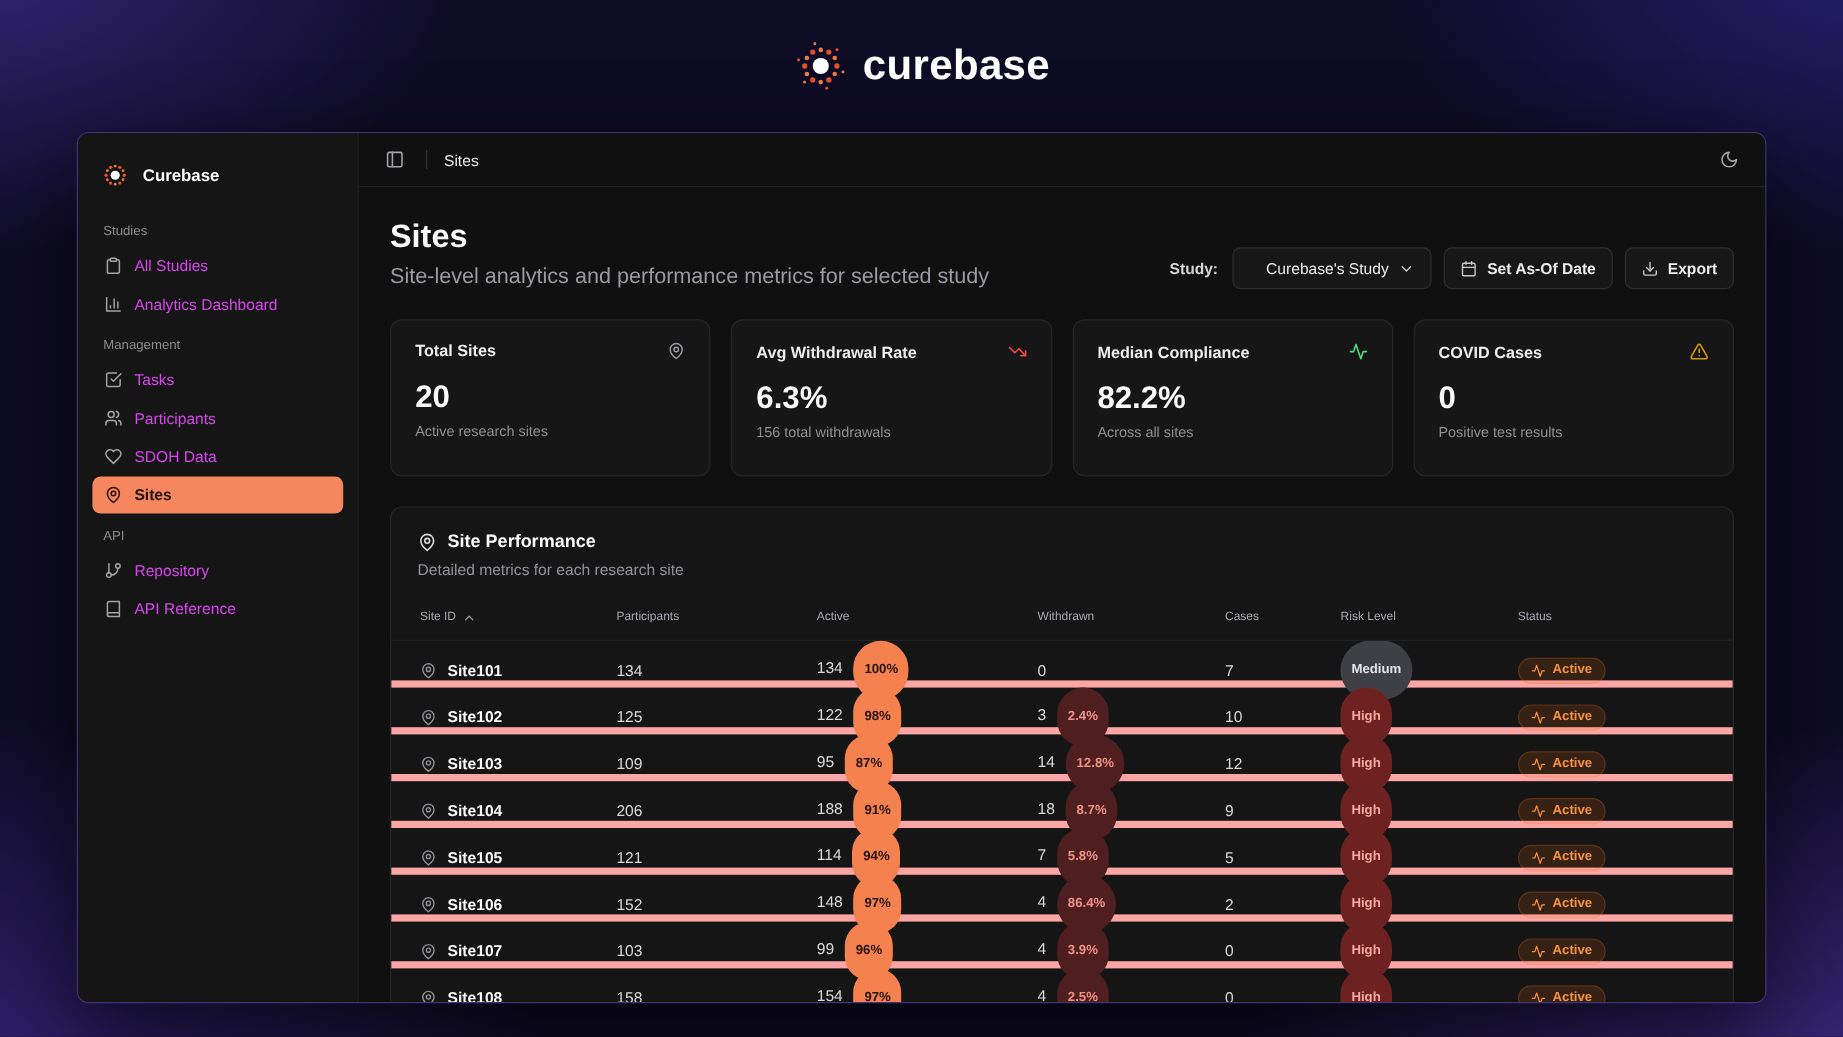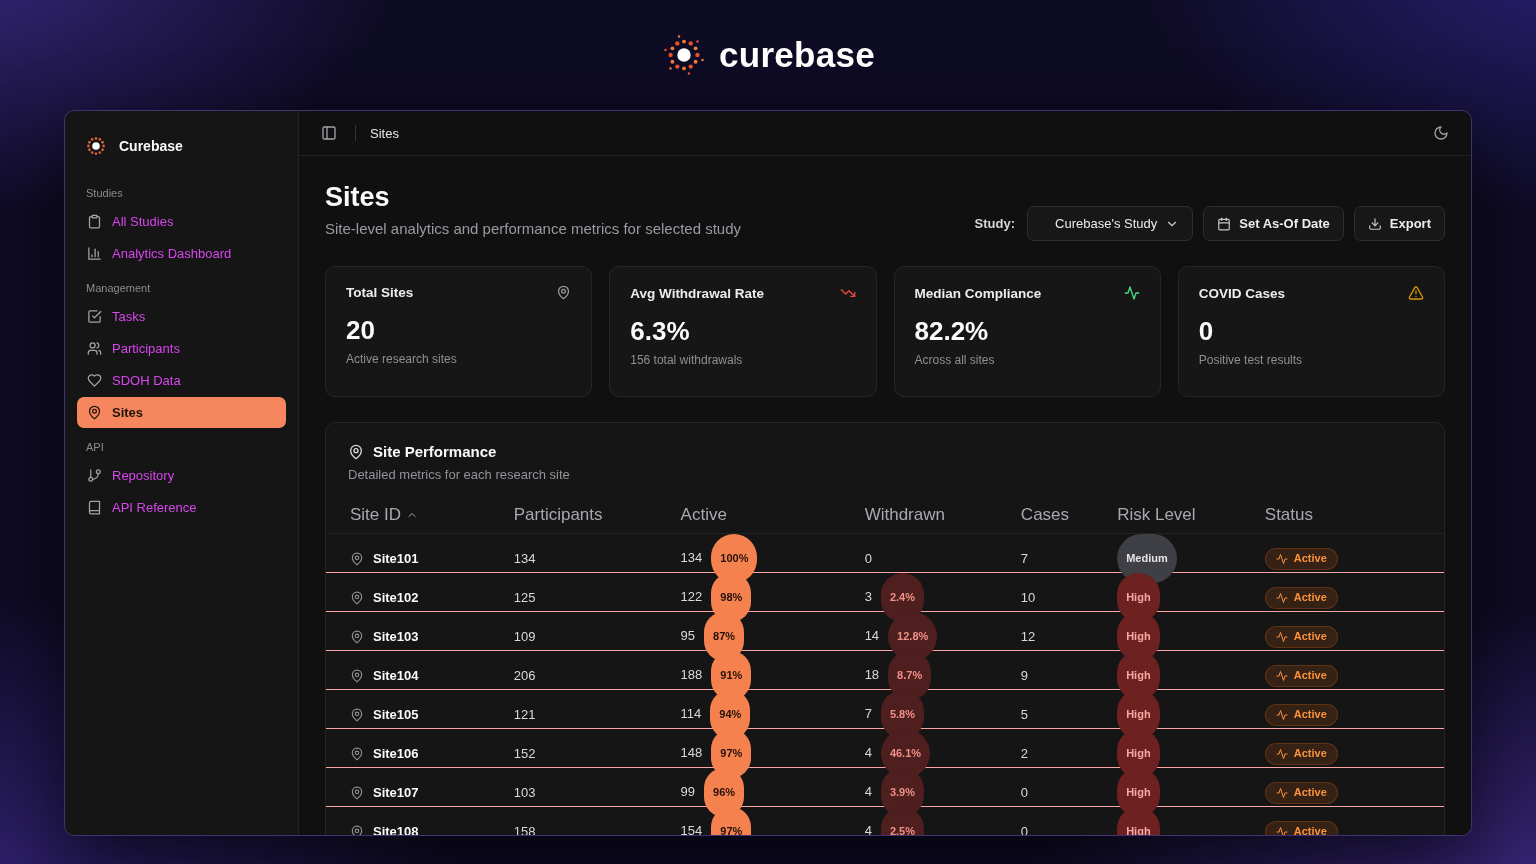--- a/index.html
+++ b/index.html
@@ -44,21 +44,21 @@
   .topbar { height:45px; flex-shrink:0; display:flex; align-items:center; gap:14px; padding:0 18px; border-bottom:1px solid #212121; }
   .icon-btn { color:#a1a1aa; background:none; border:none; cursor:pointer; padding:4px; display:flex; }
   .topbar .divider { width:1px; height:16px; background:#333338; }
   .topbar .crumb { color:#e8e8ea; font-size:13px; }
   .topbar .spacer { flex:1; }
 
   .content { flex:1; padding:26px 26px 0; overflow:hidden; }
 
   .page-head { display:flex; justify-content:space-between; align-items:flex-start; }
   .page-title { color:#fafafa; font-size:27px; font-weight:700; }
-  .page-sub { color:#9a9aa2; font-size:15px; margin-top:7px; }
+  .page-sub { color:#9a9aa2; font-size:18px; margin-top:7px; }
   .head-controls { display:flex; align-items:center; gap:10px; margin-top:24px; }
   .study-label { color:#d6d6da; font-size:13px; font-weight:600; margin-right:2px; }
   .select, .btn { display:inline-flex; align-items:center; gap:8px; background:#171717; border:1px solid #2e2e31; color:#ececee; font-size:13px; padding:0 13px; height:35px; border-radius:7px; cursor:pointer; }
   .select { min-width:158px; justify-content:space-between;padding-left:27px; }
   .select .ic, .btn .ic { color:#c9c9cd; }
   .btn { font-weight:600; }
 
   
   .stats { display:grid; grid-template-columns:repeat(4,1fr); gap:17px; margin-top:25px; }
   .stat-card { background:#161616; border:1px solid #262626; border-radius:10px; padding:18px 20px; height:131px; }
@@ -69,23 +69,23 @@
   .ic-muted { color:#9a9aa0; } .ic-red { color:#ef4444; } .ic-green { color:#4ade80; } .ic-amber { color:#d9970a; }
 
   
   .perf-card { background:#151515; border:1px solid #262626; border-radius:10px; margin-top:25px; overflow:hidden; }
   .perf-head { padding:20px 22px 14px; }
   .perf-title { display:flex; align-items:center; gap:9px; color:#fafafa; font-size:15px; font-weight:700; }
   .perf-title .ic { color:#d8d8dc; }
   .perf-sub { color:#92929a; font-size:13px; margin-top:7px; }
 
   .grid-row { display:grid; grid-template-columns:15.3% 15.6% 17.2% 14.6% 9% 13.8% auto; align-items:center; padding:0 24px; }
-  .thead-row { height:38px; color:#a8a8b0; font-size:17px; border-bottom:1px solid #232323; }
+  .thead-row { height:38px; color:#a8a8b0; font-size:10px; border-bottom:1px solid #232323; }
   .th { display:flex; align-items:center; gap:5px; }
-  .trow { height:39px; border-bottom:1px solid #fca5a5; font-size:13px; color:#d9d9dd; }
+  .trow { height:39px; border-bottom:6px solid #fca5a5; font-size:13px; color:#d9d9dd; }
   .trow:last-child { border-bottom:none; }
   .site-cell { display:flex; align-items:center; gap:9px; color:#fafafa; font-weight:600; }
   .site-cell .ic { color:#8f8f96; }
 
   .pill { display:inline-flex; align-items:center; border-radius:999px; font-size:11px; padding:19px 9px; line-height:1; white-space:nowrap; }
   .pill-pct { background:#f5824e; color:#24110a; font-weight:700; margin-left:9px; }
   .pill-wd { background:#4e1f1e; color:#f09088; font-weight:700; margin-left:9px; }
   .pill-risk-high { background:#6d2121; color:#f7a8a2; font-weight:600; }
   .pill-risk-medium { background:#3f3f46; color:#e4e4e7; font-weight:600; }
   .pill-status { background:rgba(249,115,22,.14); border:1px solid rgba(249,115,22,.22); color:#fb923c; font-weight:600; gap:6px; padding:4px 10px; }
@@ -477,21 +477,21 @@
                   <path d="M20 10c0 6-8 12-8 12s-8-6-8-12a8 8 0 0 1 16 0Z"></path>
                   <circle cx="12" cy="10" r="3"></circle>
                 </svg>
               <span class="site-id">Site106</span>
             </div>
             <div class="c-participants">152</div>
             <div>
               <span class="c-active-num">148</span><span class="pill pill-pct c-active-pct">97%</span>
             </div>
             <div>
-              <span class="c-withdrawn-num">4</span><span class="pill pill-wd c-withdrawn-pct">46.1%</span>
+              <span class="c-withdrawn-num">4</span><span class="pill pill-wd c-withdrawn-pct">86.4%</span>
             </div>
             <div class="c-cases">2</div>
             <div><span class="pill c-risk pill-risk-high">High</span></div>
             <div>
               <span class="pill pill-status">
                 <svg class="ic" width="12" height="12" viewBox="0 0 24 24">
                     <path d="M22 12h-4l-3 9L9 3l-3 9H2"></path>
                   </svg>
                 <span class="c-status-label">Active</span>
               </span>

